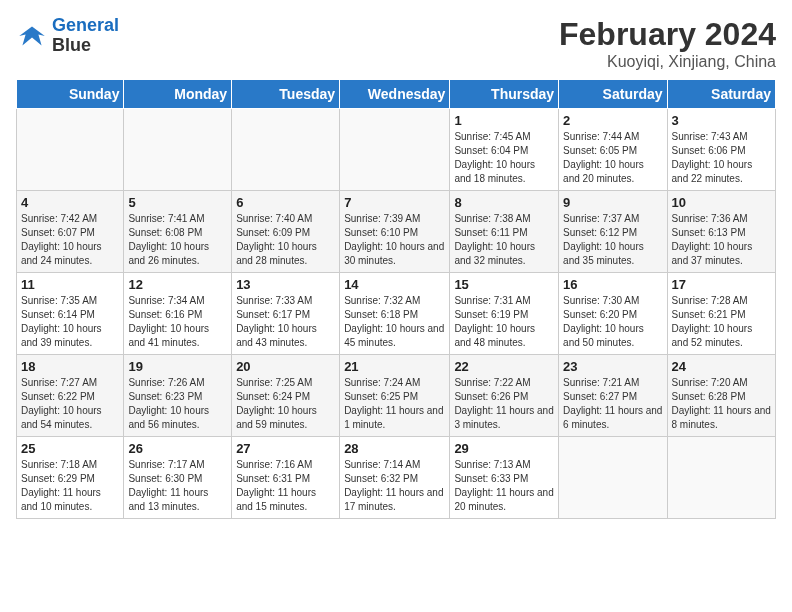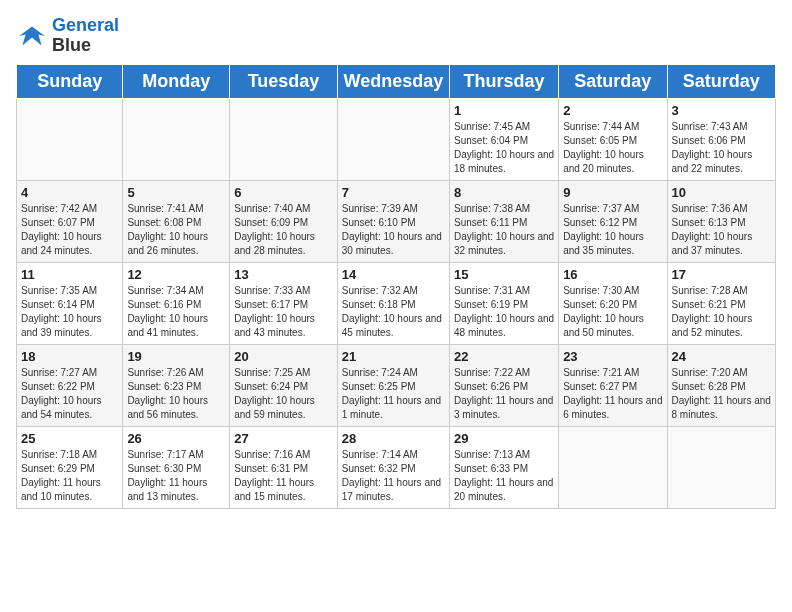--- a/index.html
+++ b/index.html
@@ -47,22 +47,22 @@
     }
     .calendar {
       width: 100%;
       border-collapse: collapse;
       font-size: 11px;
     }
     .calendar th {
       background: #2979c8;
       color: #fff;
       padding: 6px 4px;
-      text-align: center;
-      font-size: 18px;
+      text-align: right;
+      font-size: 14px;
       font-weight: bold;
       border: 1px solid #fff;
     }
     .calendar td {
       border: 1px solid #ccc;
       vertical-align: top;
       padding: 4px;
       width: 113px;
       min-height: 80px;
       background: #fff;
@@ -91,20 +91,24 @@
 <div class="header">
   <div class="logo">
     <svg class="logo-bird" viewBox="0 0 40 40">
       <polygon points="20,8 36,20 28,18 32,32 20,22 8,32 12,18 4,20" fill="#2979c8"></polygon>
     </svg>
     <div class="logo-text">
       <div><span>General</span></div>
       <div>Blue</div>
     </div>
   </div>
+  <div class="title-block">
+    <h1>February 2024</h1>
+    <h2>Kuoyiqi, Xinjiang, China</h2>
+  </div>
 </div>
 
 <table class="calendar">
   <thead>
     <tr id="weekday-header">
     <th>Sunday</th>
         <th>Monday</th>
         <th>Tuesday</th>
         <th>Wednesday</th>
         <th>Thursday</th>

